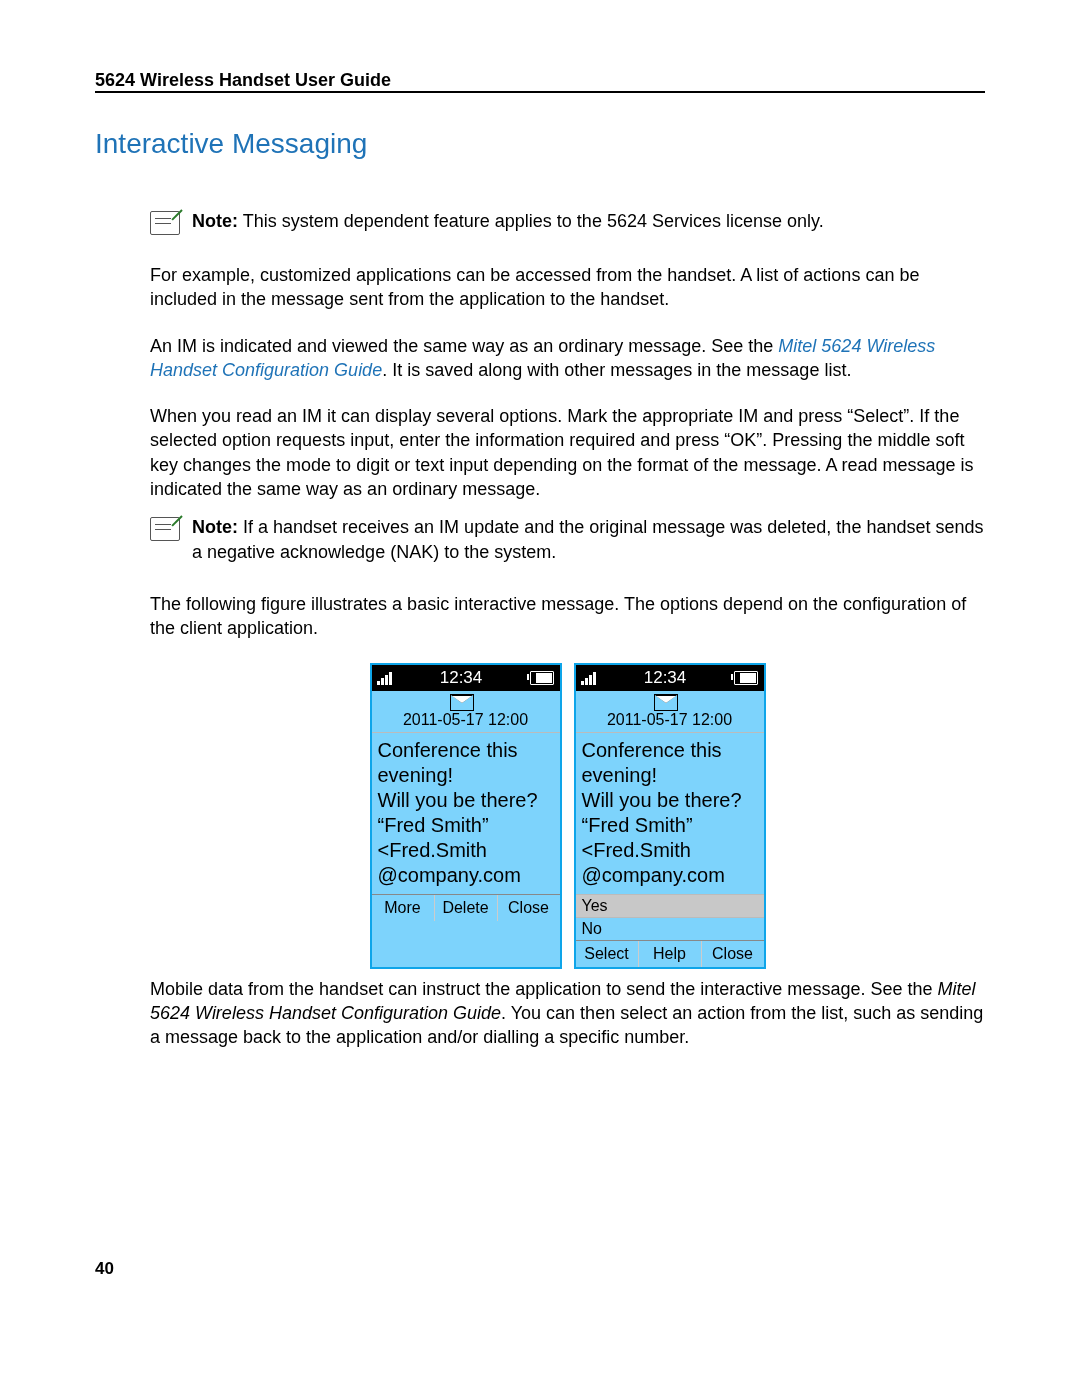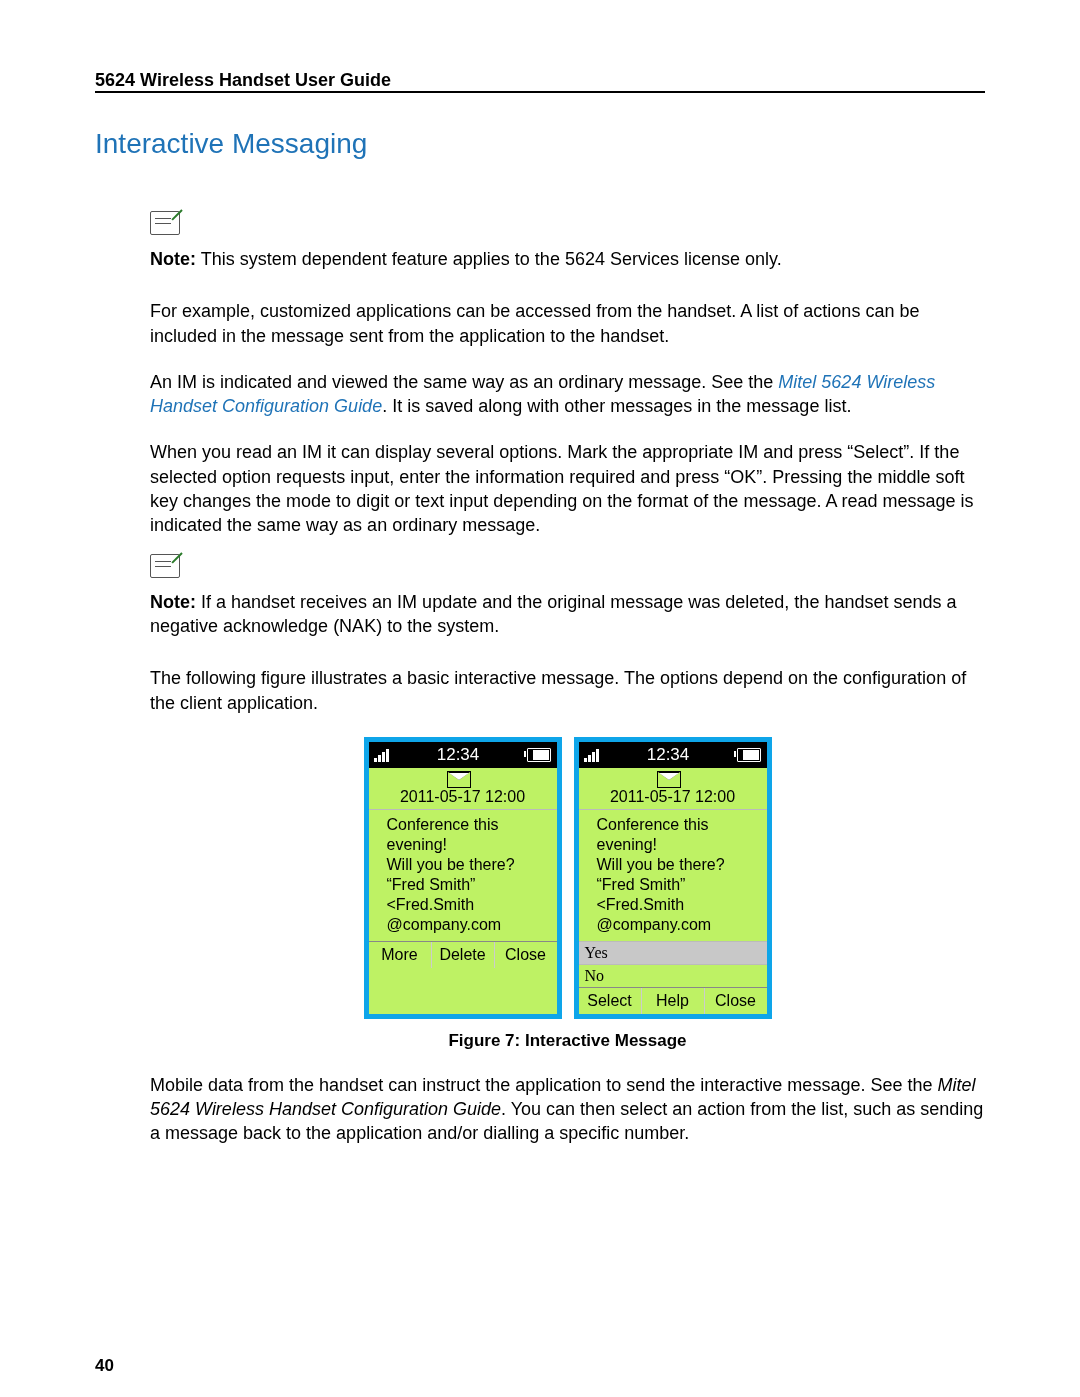--- a/index.html
+++ b/index.html
@@ -28,21 +28,20 @@
       margin-bottom: 49px;
     }
     .content {
       padding-left: 55px;
     }
     .note-block {
       display: flex;
       align-items: flex-start;
       gap: 12px;
       margin-bottom: 28px;
-      flex-direction: column;
     }
     .note-icon {
       flex: 0 0 auto;
       width: 28px;
       height: 22px;
       border: 1px solid #555;
       border-radius: 2px;
       position: relative;
       background: #fff;
       margin-top: 2px;
@@ -88,22 +87,22 @@
       display: flex;
       justify-content: center;
       margin: 18px 0 8px;
     }
     .phones {
       display: flex;
       gap: 12px;
     }
     .phone {
       width: 188px;
-      border: 5px solid #0ea5e9;
-      background: #bef264;
+      border: 2px solid #0ea5e9;
+      background: #7dd3fc;
       font-family: "Segoe UI", Arial, sans-serif;
     }
     .status-bar {
       background: #000;
       color: #fff;
       display: flex;
       align-items: center;
       justify-content: space-between;
       padding: 3px 5px;
       font-size: 17px;
@@ -178,28 +177,26 @@
       border-right: 10px solid transparent;
       border-top: 7px solid #fff;
       margin: 1px 1px 0;
     }
     .date-text {
       flex: 1;
       text-align: right;
     }
     .msg-body {
       padding: 5px 6px 6px;
-      font-size: 16px;
+      font-size: 20px;
       line-height: 1.25;
       min-height: 96px;
-      margin-left: 12px;
     }
     .options {
       font-size: 16px;
-      font-family: Liberation Serif, serif;
     }
     .option-row {
       padding: 2px 6px;
       border-top: 1px solid #bbb;
     }
     .option-row.selected {
       background: #c8c8c8;
     }
     .softkeys {
       display: flex;
@@ -324,21 +321,20 @@
           </div>
           <div class="softkeys">
             <div class="key">Select</div>
             <div class="key">Help</div>
             <div class="key">Close</div>
           </div>
         </div>
       </div>
     </div>
 
-    <div class="figure-caption">Figure 7: Interactive Message</div>
 
     <div class="para">
       <span>Mobile data from the handset can instruct the application to send the interactive message. See the </span><span class="italic">Mitel 5624 Wireless Handset Configuration Guide</span><span>. You can then select an action from the list, such as sending a message back to the application and/or dialling a specific number.</span>
     </div>
   </div>
 
   <div class="page-number">40</div>
 </div>
 
 </body></html>

